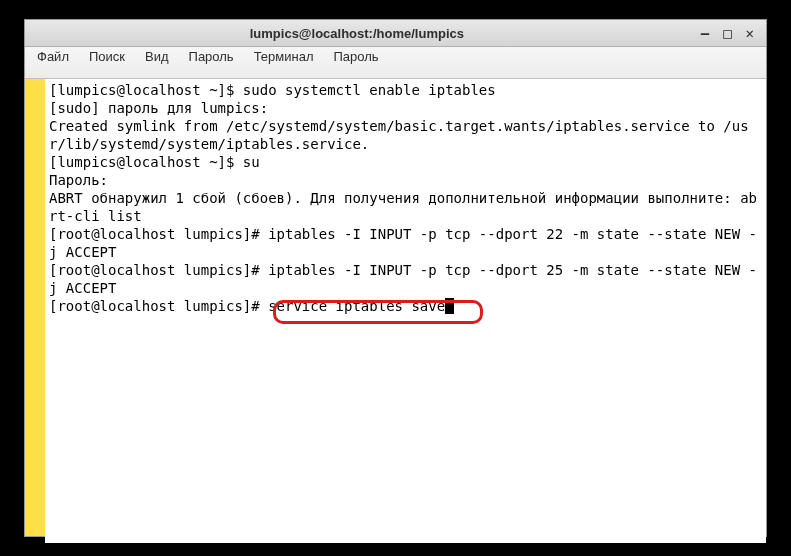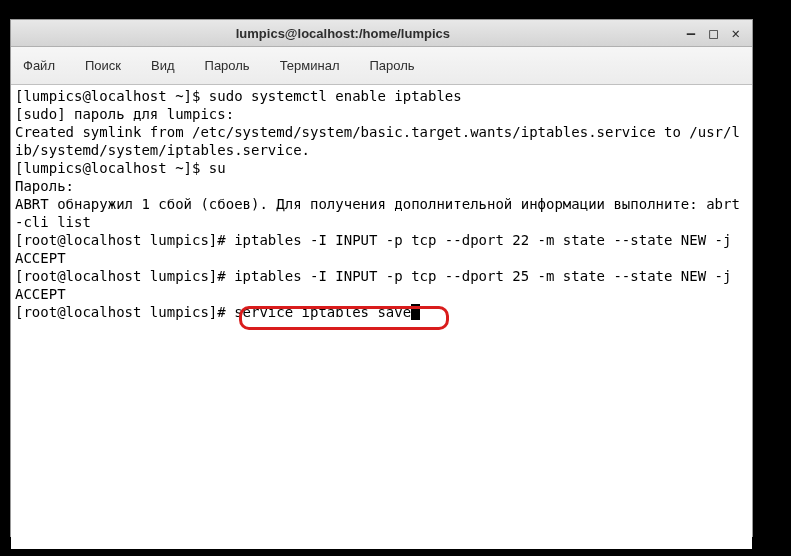--- a/index.html
+++ b/index.html
@@ -1,24 +1,24 @@
 <!DOCTYPE html>
 <html><head>
 <meta charset="utf-8">
 <style>
 * { margin: 0; padding: 0; box-sizing: border-box; }
 body { background: #000; width: 791px; height: 556px; font-family: sans-serif; overflow: hidden; position: relative; }
-.window { position: absolute; top: 19px; left: 10px; width: 743px; height: 518px; background: #fde047; border: 1px solid #999; box-shadow: 0 2px 8px rgba(0,0,0,0.3); }
+.window { position: absolute; top: 19px; left: 24px; width: 743px; height: 518px; background: #fde047; border: 1px solid #999; box-shadow: 0 2px 8px rgba(0,0,0,0.3); }
 .titlebar { height: 27px; background: linear-gradient(to bottom, #e8e8e8, #d4d4d4); display: flex; align-items: center; border-bottom: 1px solid #b0b0b0; }
 .title-text { flex: 1; text-align: center; font-size: 13px; font-weight: bold; color: #2e2e2e; }
 .window-controls { display: flex; gap: 14px; padding: 0 12px; }
 .win-btn { font-family: monospace; font-size: 14px; font-weight: bold; color: #2e2e2e; cursor: pointer; }
-.menubar { height: 38px; background: linear-gradient(to bottom, #f6f6f6, #ececec); display: flex; align-items: center; padding: 0 6px; border-bottom: 1px solid #c0c0c0; gap: 18px; }
+.menubar { height: 32px; background: linear-gradient(to bottom, #f6f6f6, #ececec); display: flex; align-items: flex-start; padding: 0 6px; border-bottom: 1px solid #c0c0c0; gap: 8px; }
 .menu-item { font-size: 13px; color: #2e2e2e; padding: 2px 6px; cursor: pointer; }
-.terminal { background: #fff; color: #000; font-family: "DejaVu Sans Mono", "Liberation Mono", monospace; font-size: 14px; line-height: 18px; padding: 2px 4px; height: calc(100% - 52px); overflow: hidden; white-space: pre-wrap; word-break: break-all; position: relative; }
+.terminal { background: #fff; color: #000; font-family: "DejaVu Sans Mono", "Liberation Mono", monospace; font-size: 14px; line-height: 18px; padding: 2px 4px; height: calc(100% - 52px); overflow: hidden; white-space: pre-wrap; word-break: break-all; position: relative; margin-left: 20px; }
 .highlight-box { position: absolute; border: 3px solid #d91c1c; border-radius: 10px; pointer-events: none; }
 .cursor { display: inline-block; width: 9px; height: 16px; background: #000; vertical-align: text-bottom; }
 </style>
 </head>
 <body>
 
 <div class="window">
   <div class="titlebar">
     <div class="title-text">lumpics@localhost:/home/lumpics</div>
     <div class="window-controls">

